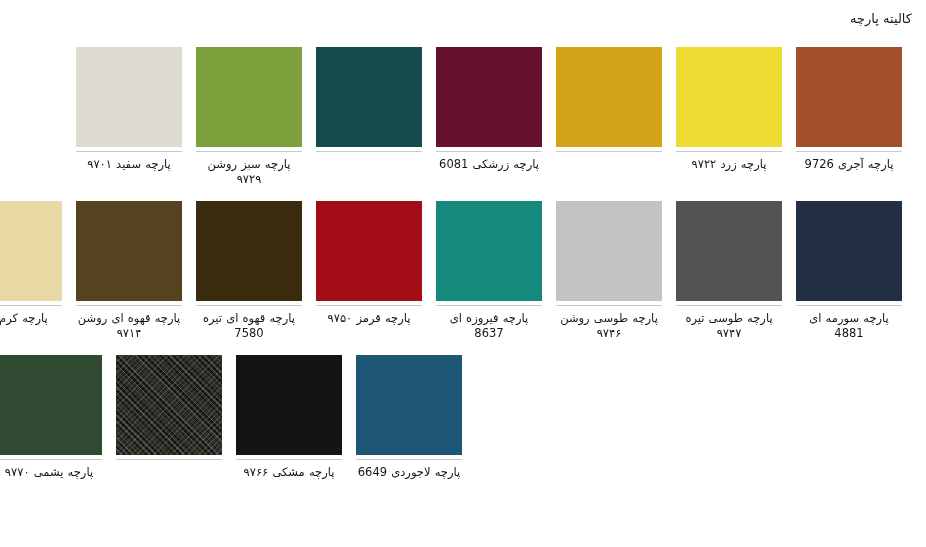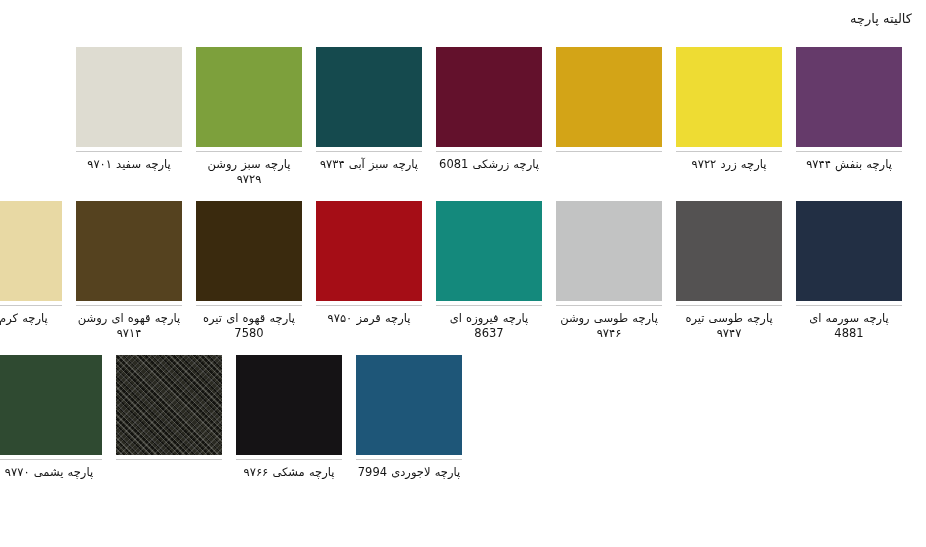--- a/index.html
+++ b/index.html
@@ -89,42 +89,41 @@
 </head>
 <body>
 
 <div class="page">
 
   <div class="page-title">کالیته پارچه</div>
 
   <div class="grid">
       <div class="row">
         <div class="cell">
-          <div class="swatch" style="background: rgb(101, 58, 106);"></div>
+          <div class="swatch" style="background: rgb(163, 79, 42);"></div>
           <div class="divider"></div>
-          <div class="caption">پارچه بنفش ۹۷۴۴</div>
+          <div class="caption">پارچه آجری 9726</div>
         </div>
         <div class="cell">
           <div class="swatch" style="background: rgb(238, 220, 51);"></div>
           <div class="divider"></div>
           <div class="caption">پارچه زرد ۹۷۲۲</div>
         </div>
         <div class="cell">
           <div class="swatch" style="background: rgb(211, 164, 23);"></div>
           <div class="divider"></div>
         </div>
         <div class="cell">
           <div class="swatch" style="background: rgb(99, 17, 44);"></div>
           <div class="divider"></div>
           <div class="caption">پارچه زرشکی 6081</div>
         </div>
         <div class="cell">
           <div class="swatch" style="background: rgb(21, 74, 78);"></div>
           <div class="divider"></div>
-          <div class="caption">پارچه سبز آبی ۹۷۳۴</div>
         </div>
         <div class="cell">
           <div class="swatch" style="background: rgb(125, 160, 60);"></div>
           <div class="divider"></div>
           <div class="caption">پارچه سبز روشن ۹۷۲۹</div>
         </div>
         <div class="cell">
           <div class="swatch" style="background: rgb(222, 220, 209);"></div>
           <div class="divider"></div>
           <div class="caption">پارچه سفید ۹۷۰۱</div>
@@ -169,21 +168,21 @@
         <div class="cell">
           <div class="swatch" style="background: rgb(232, 217, 164);"></div>
           <div class="divider"></div>
           <div class="caption">پارچه کرم ۹۷۰۴</div>
         </div>
       </div>
       <div class="row row--indent-4">
         <div class="cell">
           <div class="swatch" style="background: rgb(30, 86, 120);"></div>
           <div class="divider"></div>
-          <div class="caption">پارچه لاجوردی 7994</div>
+          <div class="caption">پارچه لاجوردی 6649</div>
         </div>
         <div class="cell">
           <div class="swatch" style="background: rgb(21, 19, 21);"></div>
           <div class="divider"></div>
           <div class="caption">پارچه مشکی ۹۷۶۶</div>
         </div>
         <div class="cell">
           <div class="swatch swatch--mesh" style="background: rgb(42, 42, 34);"></div>
           <div class="divider"></div>
         </div>

